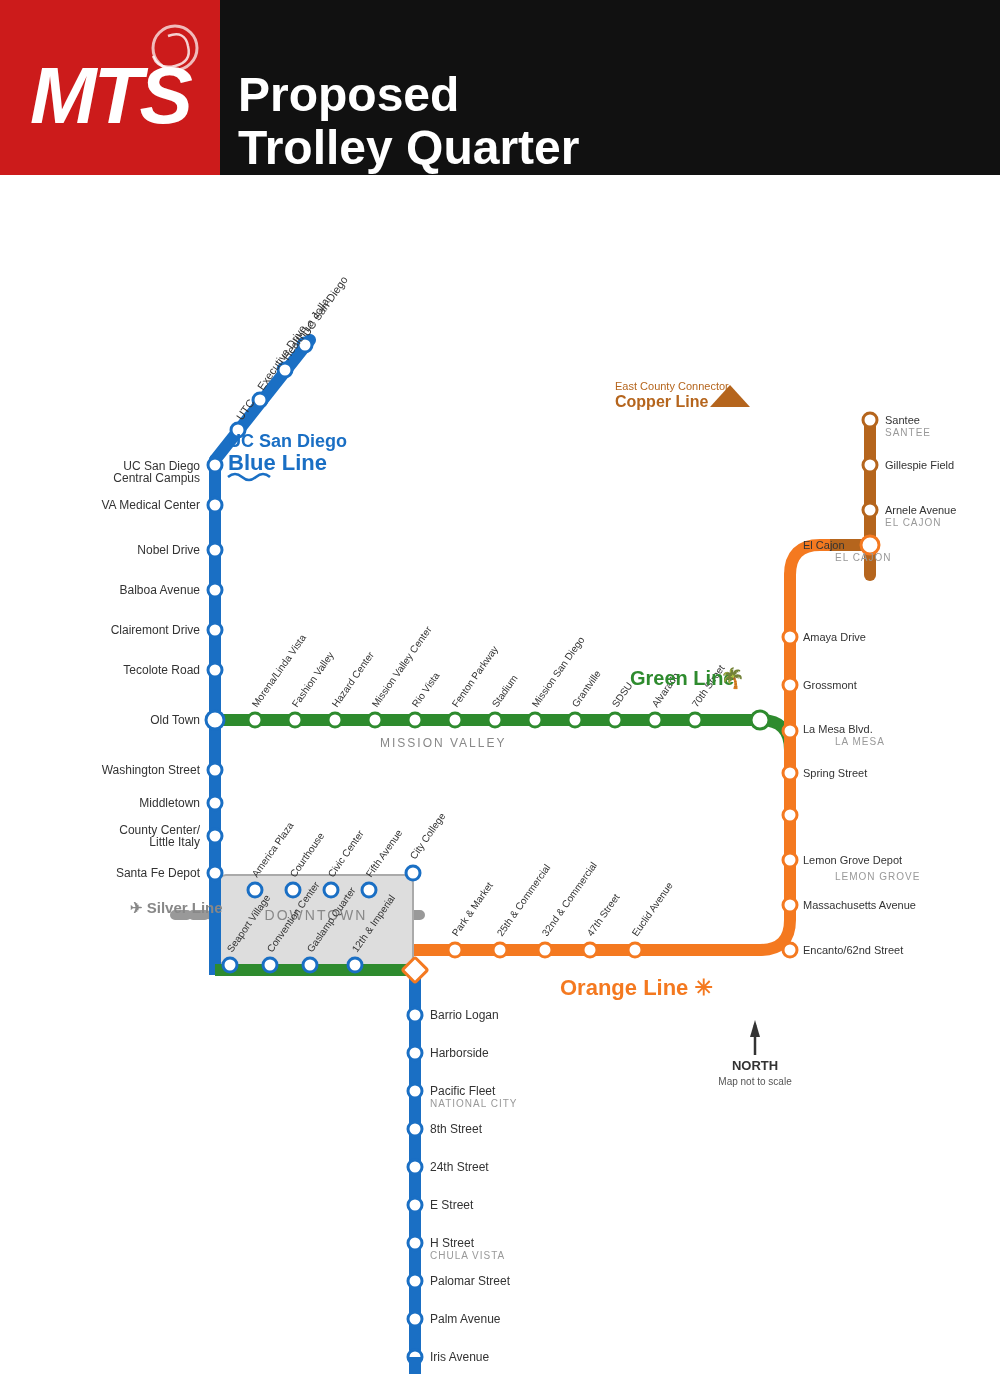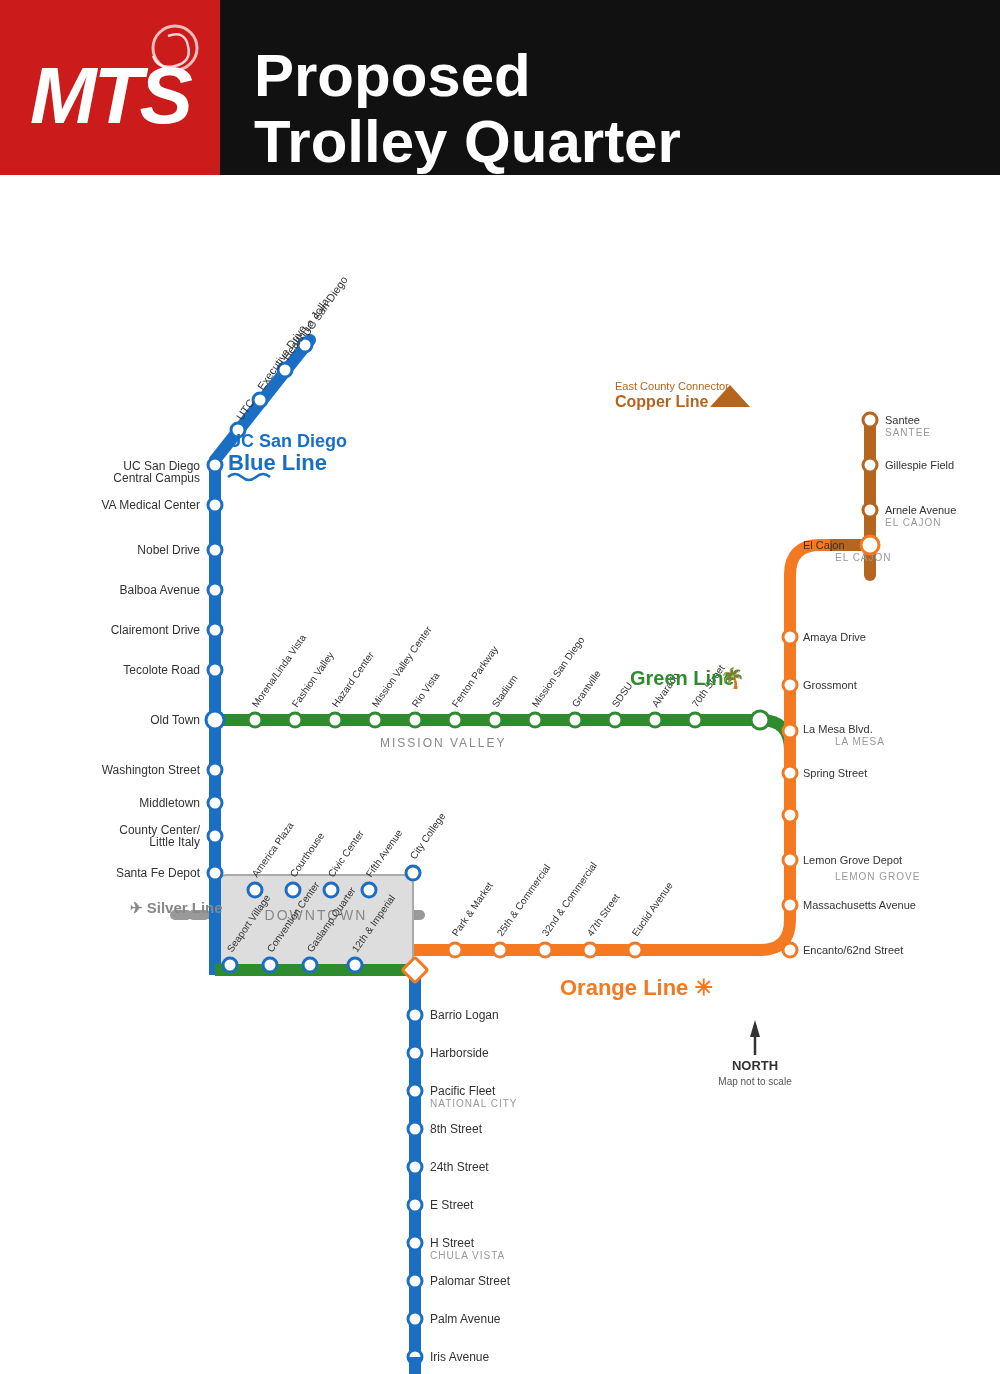--- a/index.html
+++ b/index.html
@@ -17,24 +17,24 @@
       width: 220px;
       height: 175px;
       background: #cc1b1b;
       display: flex;
       align-items: center;
       justify-content: center;
       flex-shrink: 0;
     }
     #header-title {
       color: white;
-      font-size: 60px;
+      font-size: 48px;
       font-weight: 900;
       line-height: 1.1;
-      padding-left: 34px;
+      padding-left: 18px;
     }
 
     
     #map-area {
       width: 1000px;
       height: 1199px;
       background: white;
       position: relative;
       overflow: hidden;
     }

